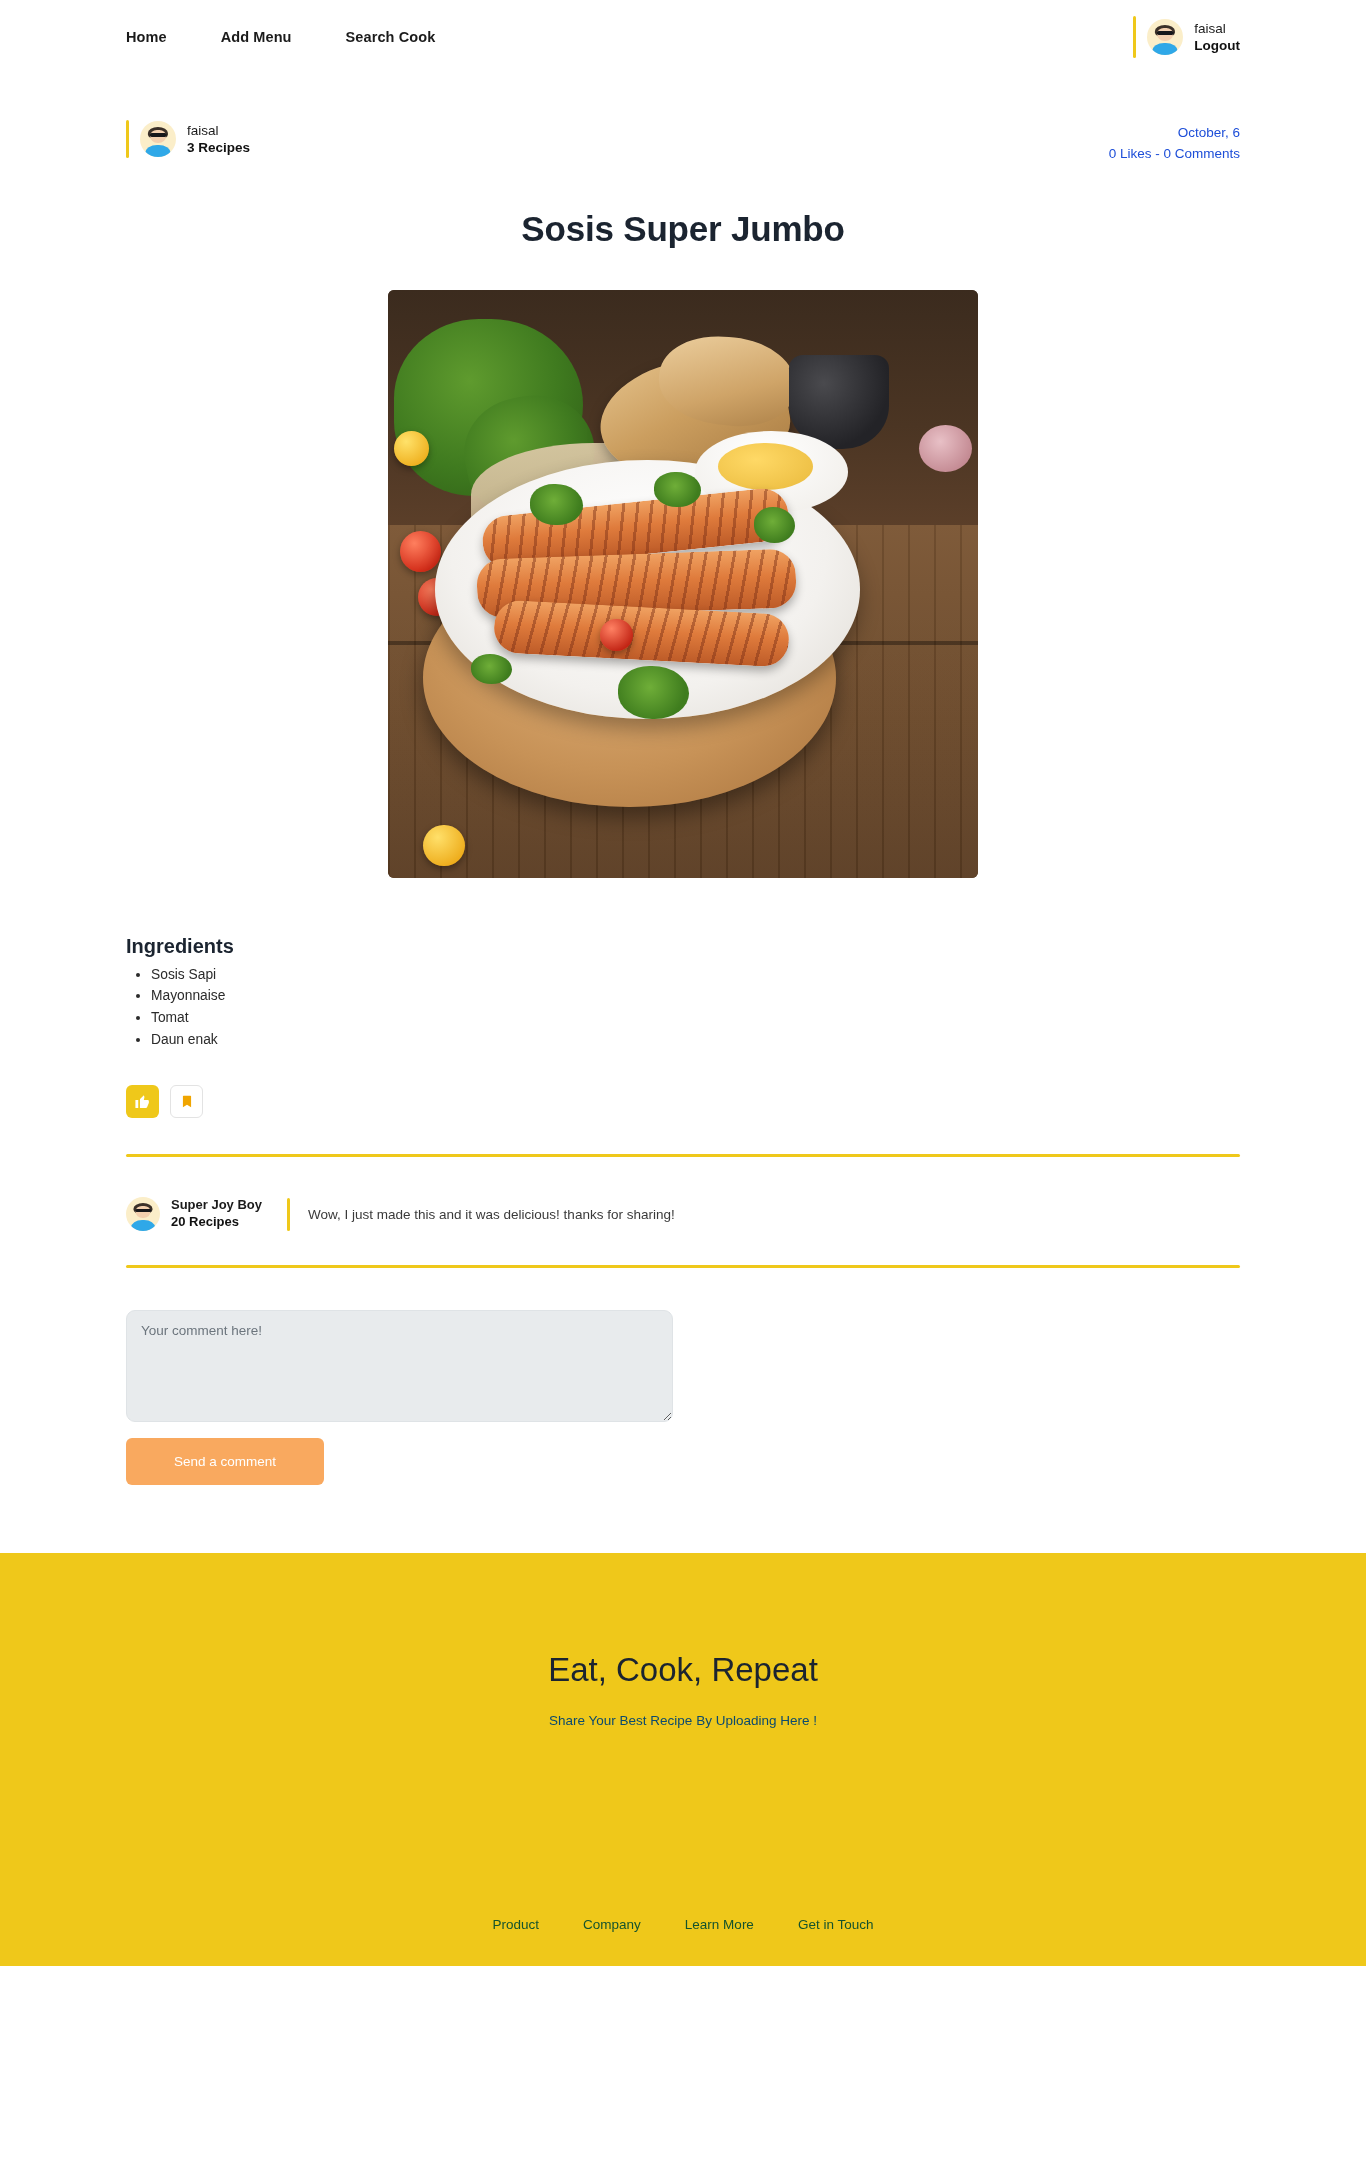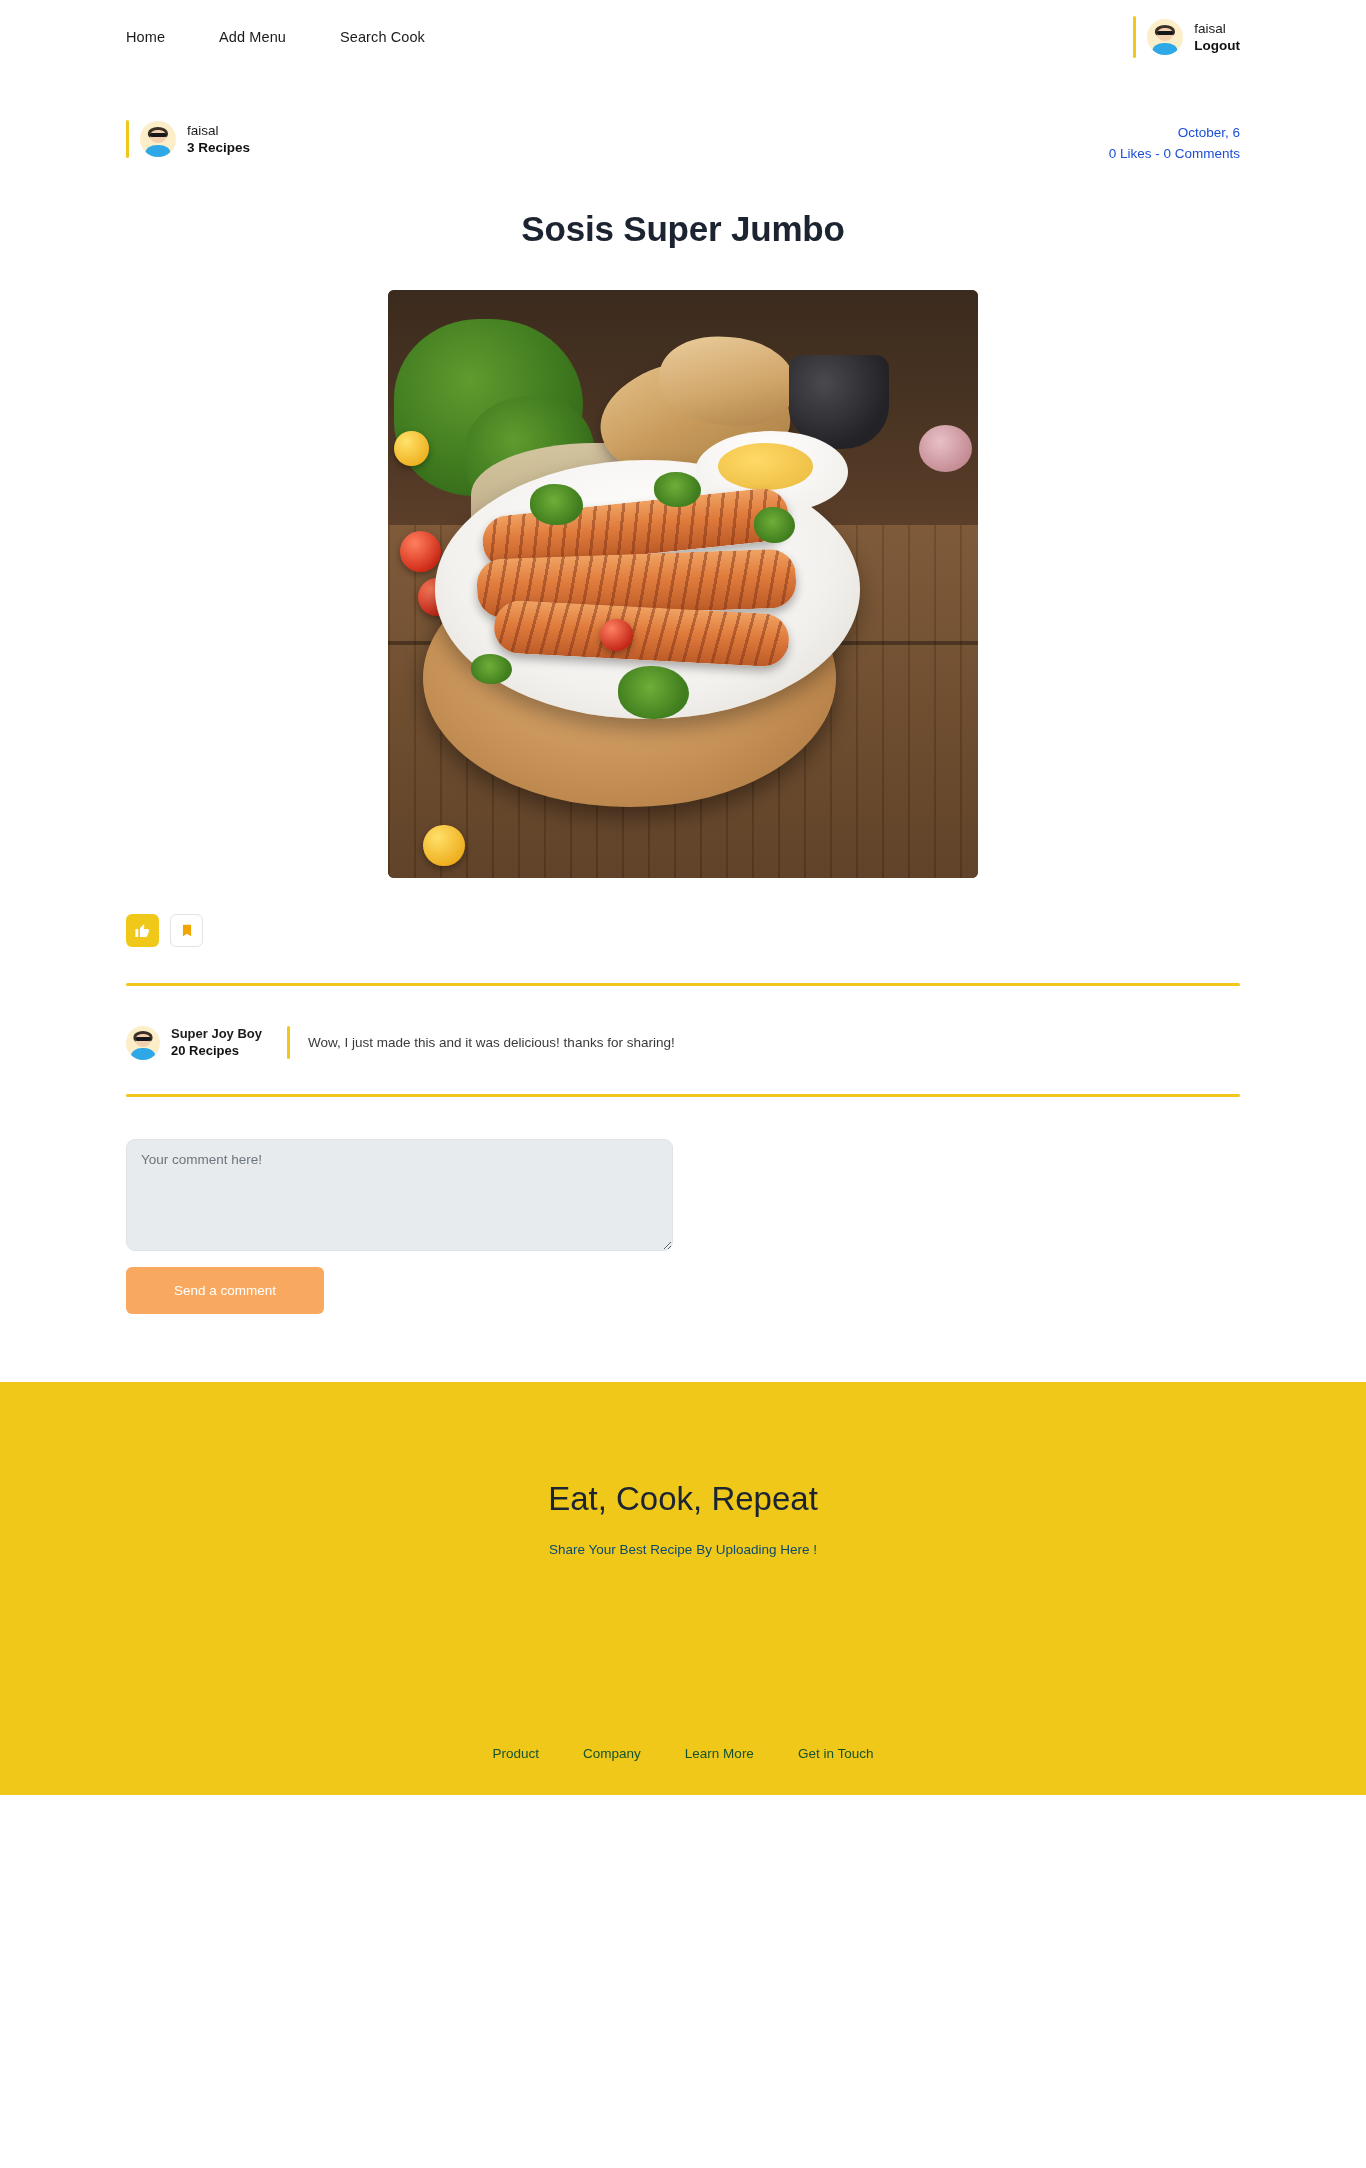--- a/index.html
+++ b/index.html
@@ -17,21 +17,21 @@
   .navbar {
     height: 74px;
     display: flex;
     align-items: center;
     padding: 0 126px 0 126px;
     background: #fff;
   }
   .nav-links { display: flex; align-items: center; gap: 54px; }
   .nav-link {
     font-size: 14.5px;
-    font-weight: 400;
+    font-weight: 700;
     color: #1b1b1b;
     text-decoration: none;
     letter-spacing: .1px;
     cursor: pointer;
   }
   .nav-spacer { flex: 1 1 auto; }
 
   
   .user-chip { display: flex; align-items: center; }
   .user-bar {
@@ -423,20 +423,29 @@
       <div class="ph-tom t3"></div>
       <div class="ph-parsley p1"></div>
       <div class="ph-parsley p2"></div>
       <div class="ph-parsley p3"></div>
       <div class="ph-parsley p4"></div>
       <div class="ph-parsley p5"></div>
       <div class="ph-tom y2"></div>
     </div>
   </div>
 
+  <div class="ingredients">
+    <h2 class="ing-title">Ingredients</h2>
+    <ul class="ing-list">
+      <li>Sosis Sapi</li>
+      <li>Mayonnaise</li>
+      <li>Tomat</li>
+      <li>Daun enak</li>
+    </ul>
+  </div>
 
   <div class="actions">
     <div class="act-btn like">
       <svg width="17" height="17" viewBox="0 0 24 24" fill="#ffffff">
         <path d="M2 10h4v11H2zM8.5 21h8.2c.9 0 1.6-.5 1.9-1.3l2.3-5.6c.1-.2.1-.4.1-.6v-1.9c0-1-.8-1.8-1.8-1.8h-5.3l.8-3.9v-.3c0-.4-.2-.8-.4-1.1L14 3 8.9 8.2c-.3.3-.5.8-.5 1.3V21z"></path>
       </svg>
     </div>
     <div class="act-btn save">
       <svg width="14" height="17" viewBox="0 0 24 24" fill="#f0a500">
         <path d="M6 2h12a1 1 0 0 1 1 1v19l-7-4.6L5 22V3a1 1 0 0 1 1-1z"></path>

